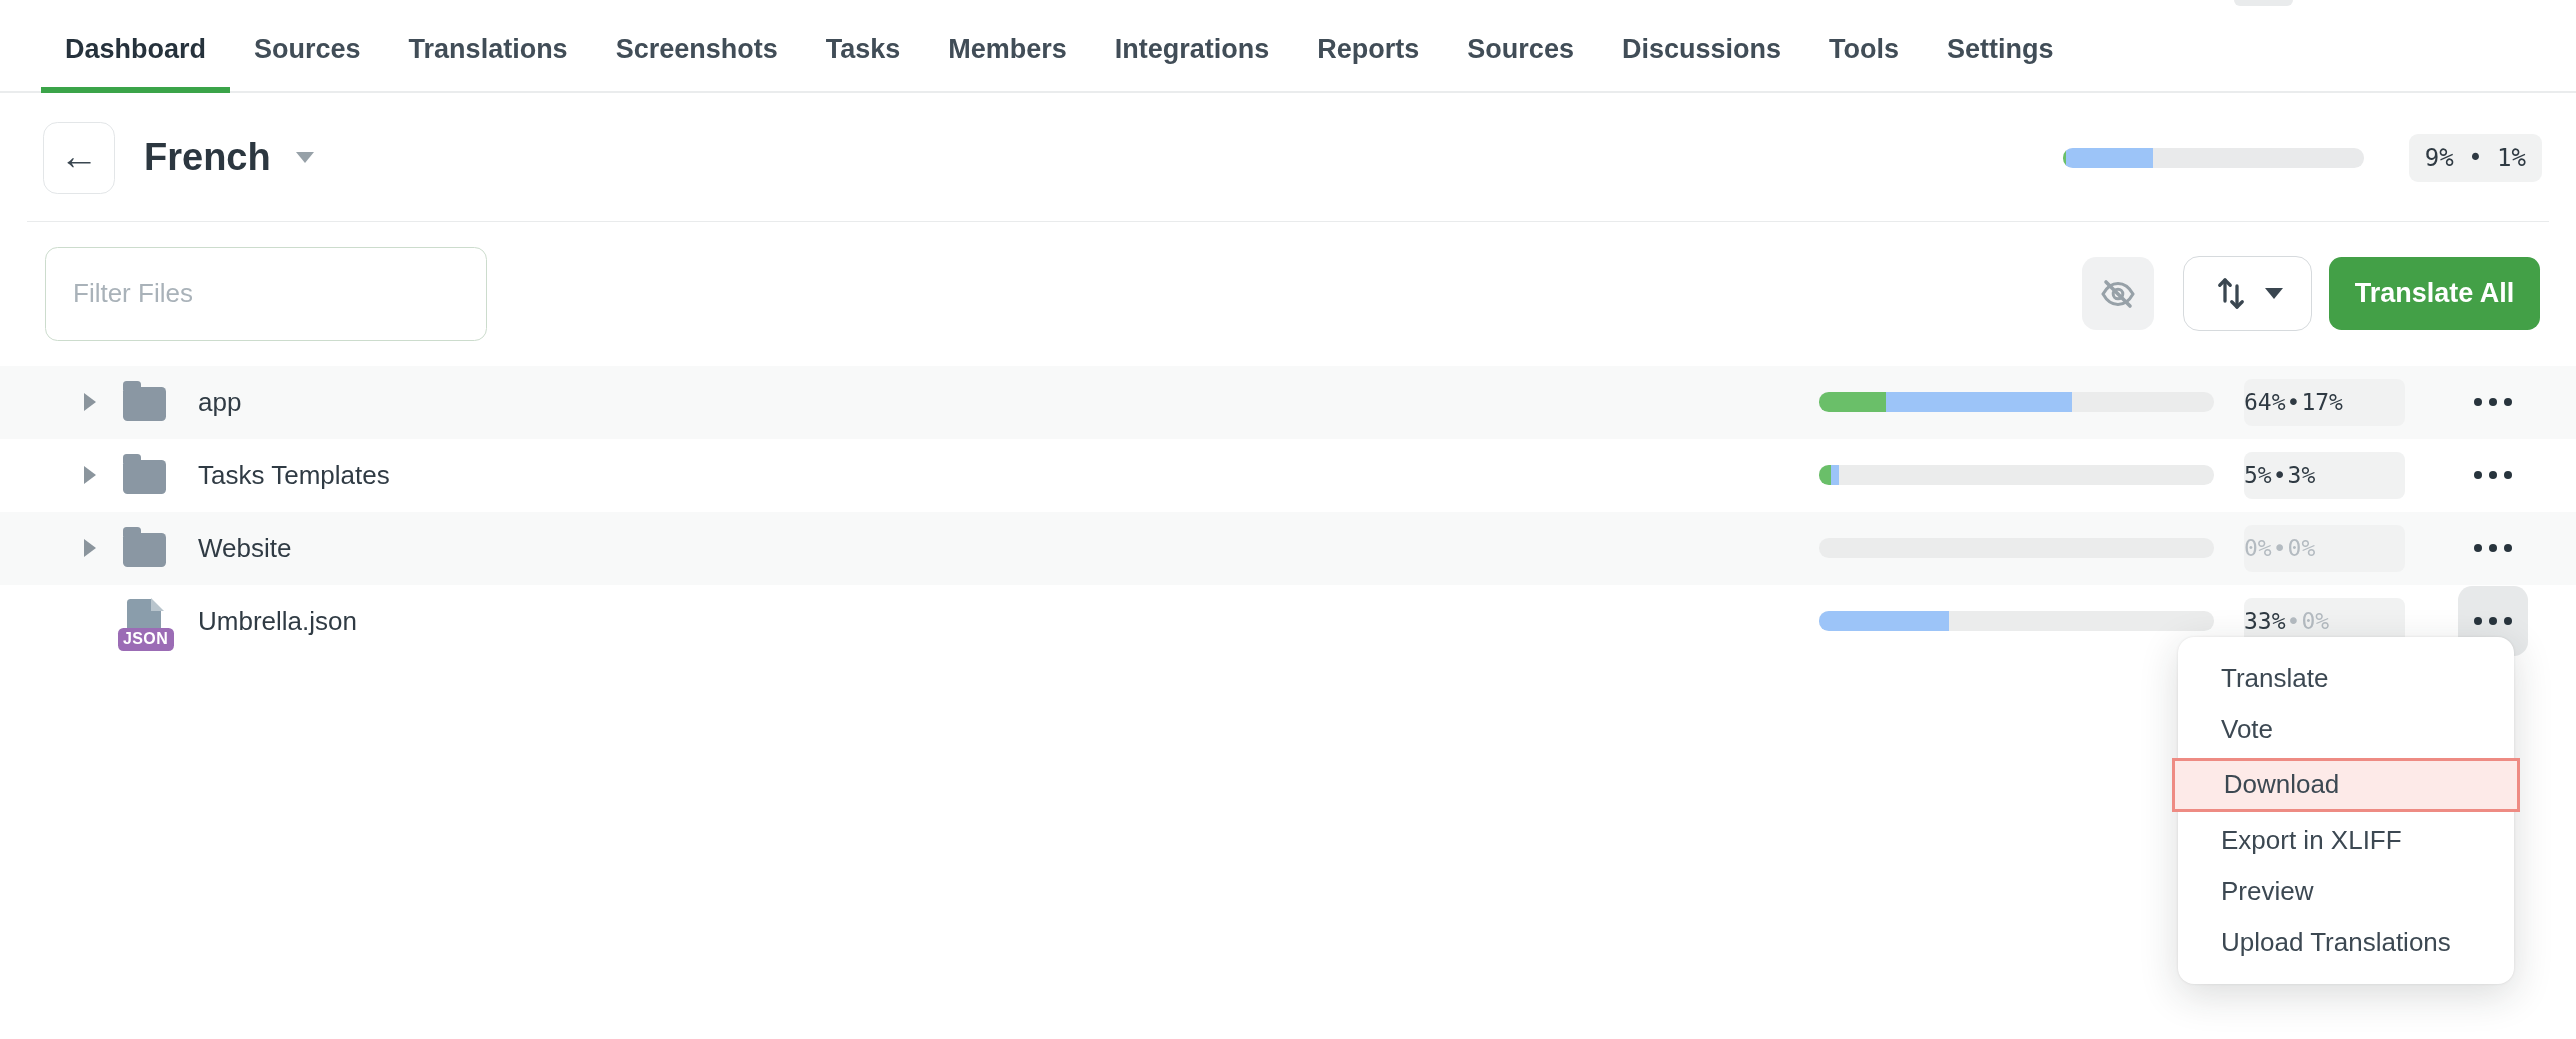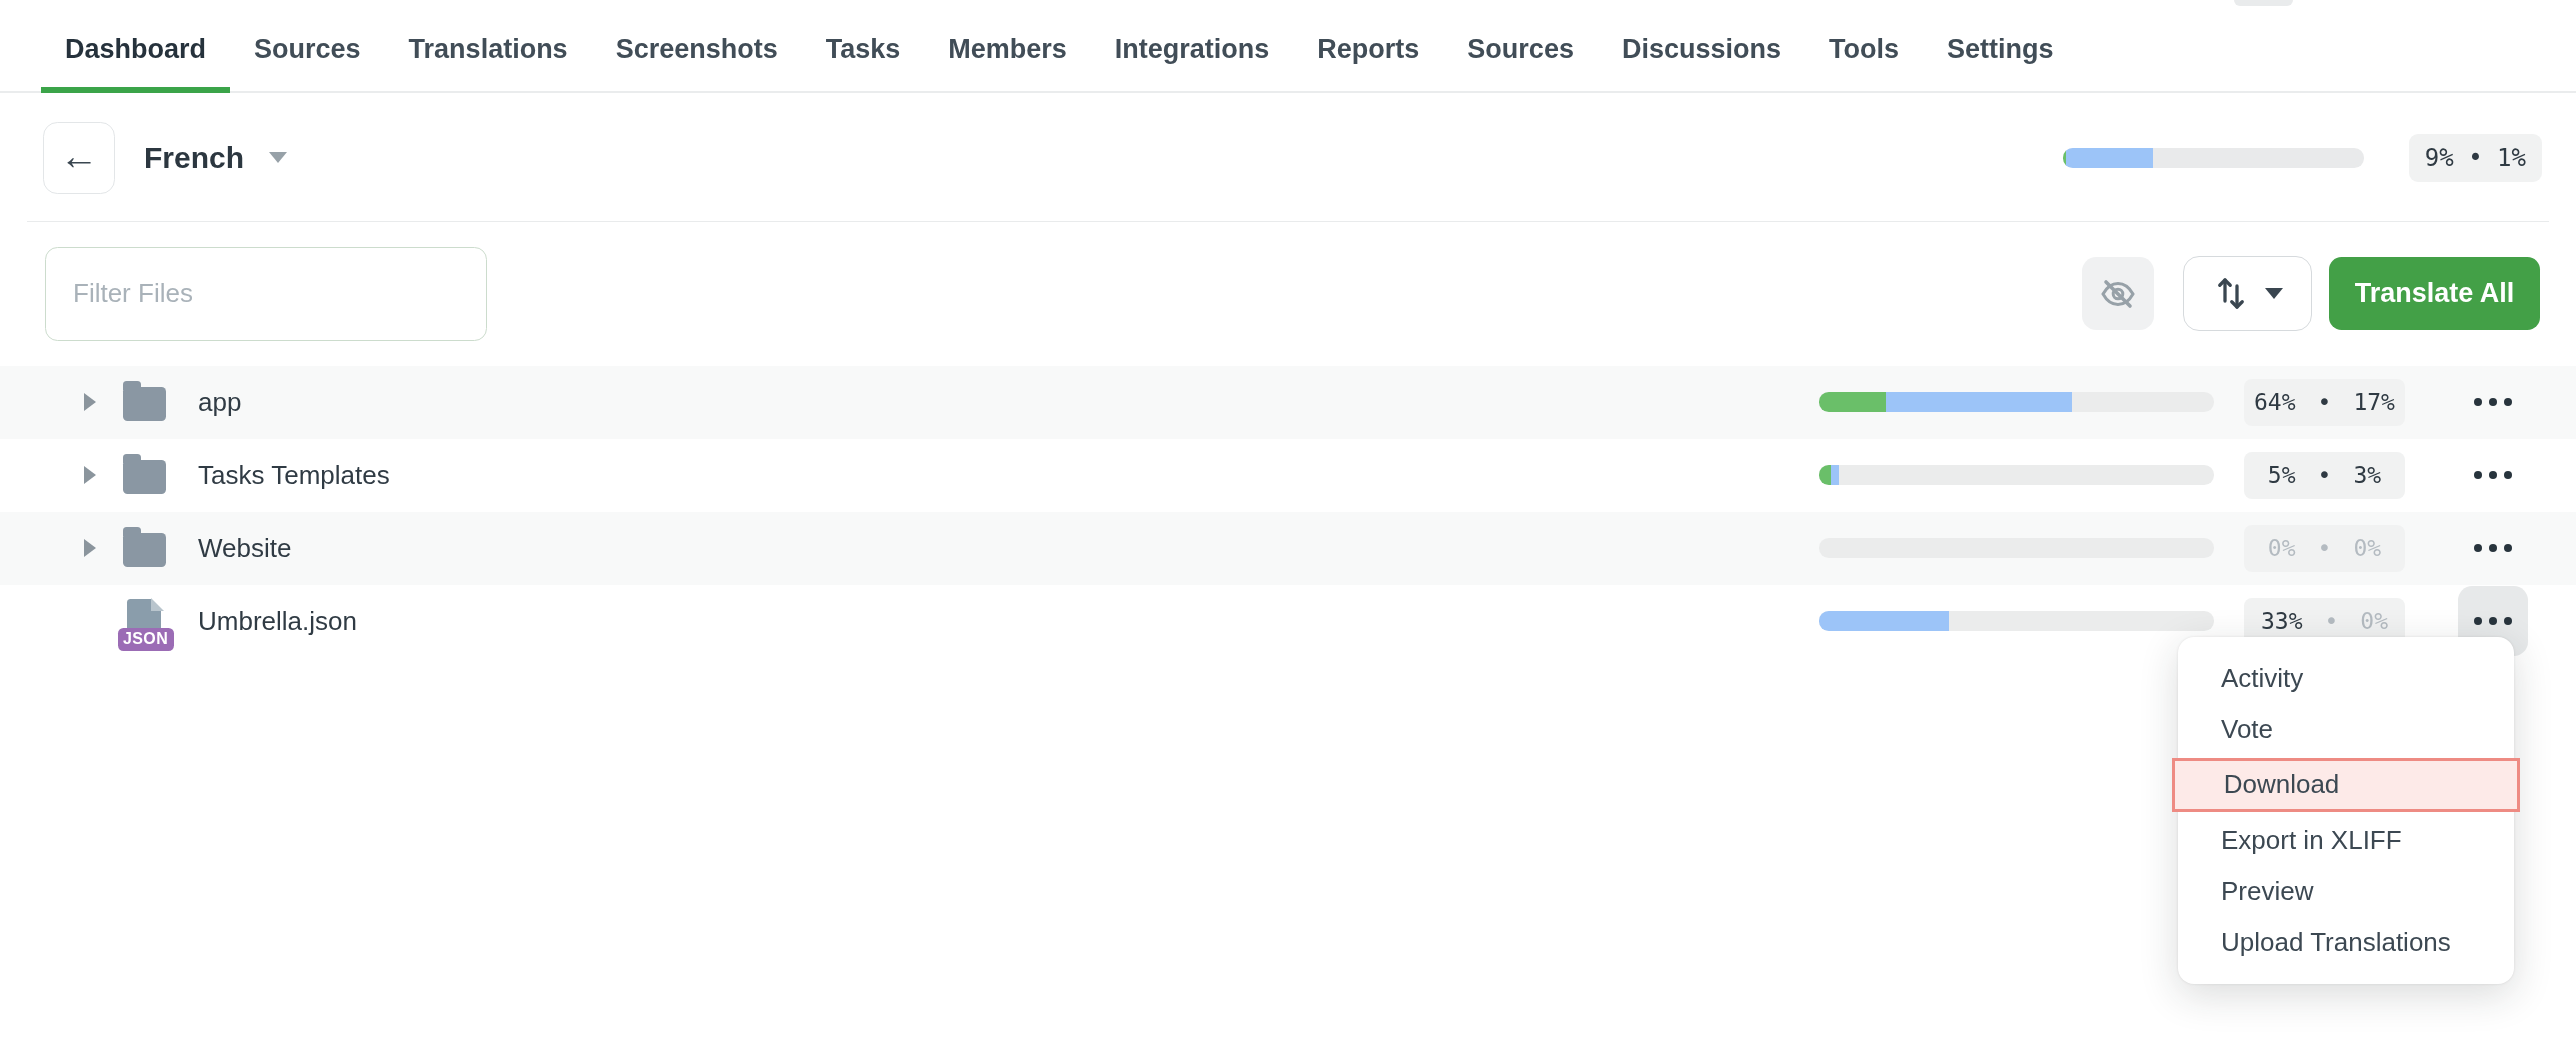--- a/index.html
+++ b/index.html
@@ -14,21 +14,21 @@
   .nav{display:flex;align-items:flex-end;padding-left:41px;border-bottom:2.7px solid #eaeced;}
   .nav-tab{font-size:27px;font-weight:600;color:#414d57;padding:34px 24px 22.4px 24px;
            margin-bottom:-2.7px;border-bottom:6.3px solid transparent;cursor:pointer;white-space:nowrap;}
   .nav-tab.active{color:#26323c;border-bottom-color:#3ba449;}
 
   
   .hdr{display:flex;align-items:center;padding:29px 34px 27px 43px;}
   .back-btn{width:72px;height:72px;border:1.8px solid #e3e6e8;border-radius:14.3px;background:#fff;
             display:flex;align-items:center;justify-content:center;cursor:pointer;}
   .back-arrow{font-size:39px;color:#3a4650;line-height:1;margin-top:-3.6px;}
-  .hdr-title{font-size:30px;font-weight:700;color:#2c3740;margin-left:29px;}
+  .hdr-title{font-size:38px;font-weight:700;color:#2c3740;margin-left:29px;}
   .hdr-caret{width:0;height:0;border-left:9.8px solid transparent;border-right:9.8px solid transparent;
              border-top:11.6px solid #97a1a8;margin-left:25px;cursor:pointer;}
   .hdr-spacer{flex:1;}
   .pbar{position:relative;width:301px;height:19.7px;border-radius:9.8px;background:#e9eaeb;
         overflow:hidden;display:flex;}
   .seg-approved{height:100%;background:#6abf69;}
   .seg-translated{height:100%;background:#9cc4f8;}
   .badge{font-family:"DejaVu Sans Mono",monospace;background:#f1f2f2;border-radius:9px;
          color:#2f3a43;white-space:nowrap;}
   .hdr-badge{margin-left:45px;padding:9.8px 16px;font-size:24px;}
@@ -68,21 +68,21 @@
   .json-fold{position:absolute;right:0;top:0;width:0;height:0;
              border-left:13.4px solid transparent;border-top:13.4px solid #fff;}
   .json-fold:after{content:"";position:absolute;left:-13.4px;top:-13.4px;width:0;height:0;
              border-right:13.4px solid transparent;border-bottom:13.4px solid #b9c5cd;}
   .json-tag{position:absolute;left:-5.4px;bottom:-5.4px;background:#9b6cb5;color:#fff;
             font-size:16px;font-weight:700;padding:2.7px 5.4px;border-radius:5.4px;letter-spacing:0.4px;}
   .fname{font-size:26px;color:#303b44;margin-left:18px;}
   .frow-spacer{flex:1;}
   .row-pbar{width:395px;height:19.7px;border-radius:9.8px;background:#ebecec;overflow:hidden;display:flex;}
   .row-badge{width:161px;height:47px;margin-left:30px;display:flex;align-items:center;
-             justify-content:center;gap:22px;font-size:23px;border-radius:8px;}
+             gap:1px;font-size:23px;border-radius:8px;}
   .muted{color:#b4bbc1;}
   .cell-more{width:70px;margin-left:53px;display:flex;justify-content:center;}
   .more-btn{width:70px;height:70px;border:none;background:transparent;border-radius:14.3px;
             display:flex;align-items:center;justify-content:center;gap:7.2px;cursor:pointer;}
   .more-btn.active{background:#e7e9ea;}
   .dot{width:8px;height:8px;border-radius:50%;background:#28343d;}
 
   
   .ctx-menu{position:absolute;left:2178px;top:637px;width:336px;box-sizing:border-box;
             background:#fff;border-radius:16px;padding:16px 0;
@@ -264,21 +264,21 @@
           <span class="dot"></span>
             <span class="dot"></span>
             <span class="dot"></span>
         </button>
       </div>
     </div>
 
   </div>
 
   <div class="ctx-menu">
-    <div class="ctx-item">Activity</div>
+    <div class="ctx-item">Translate</div>
     <div class="ctx-item">Vote</div>
     <div class="ctx-item highlighted">Download</div>
     <div class="ctx-item">Export in XLIFF</div>
     <div class="ctx-item">Preview</div>
     <div class="ctx-item">Upload Translations</div>
   </div>
 
 </div>
 
 

